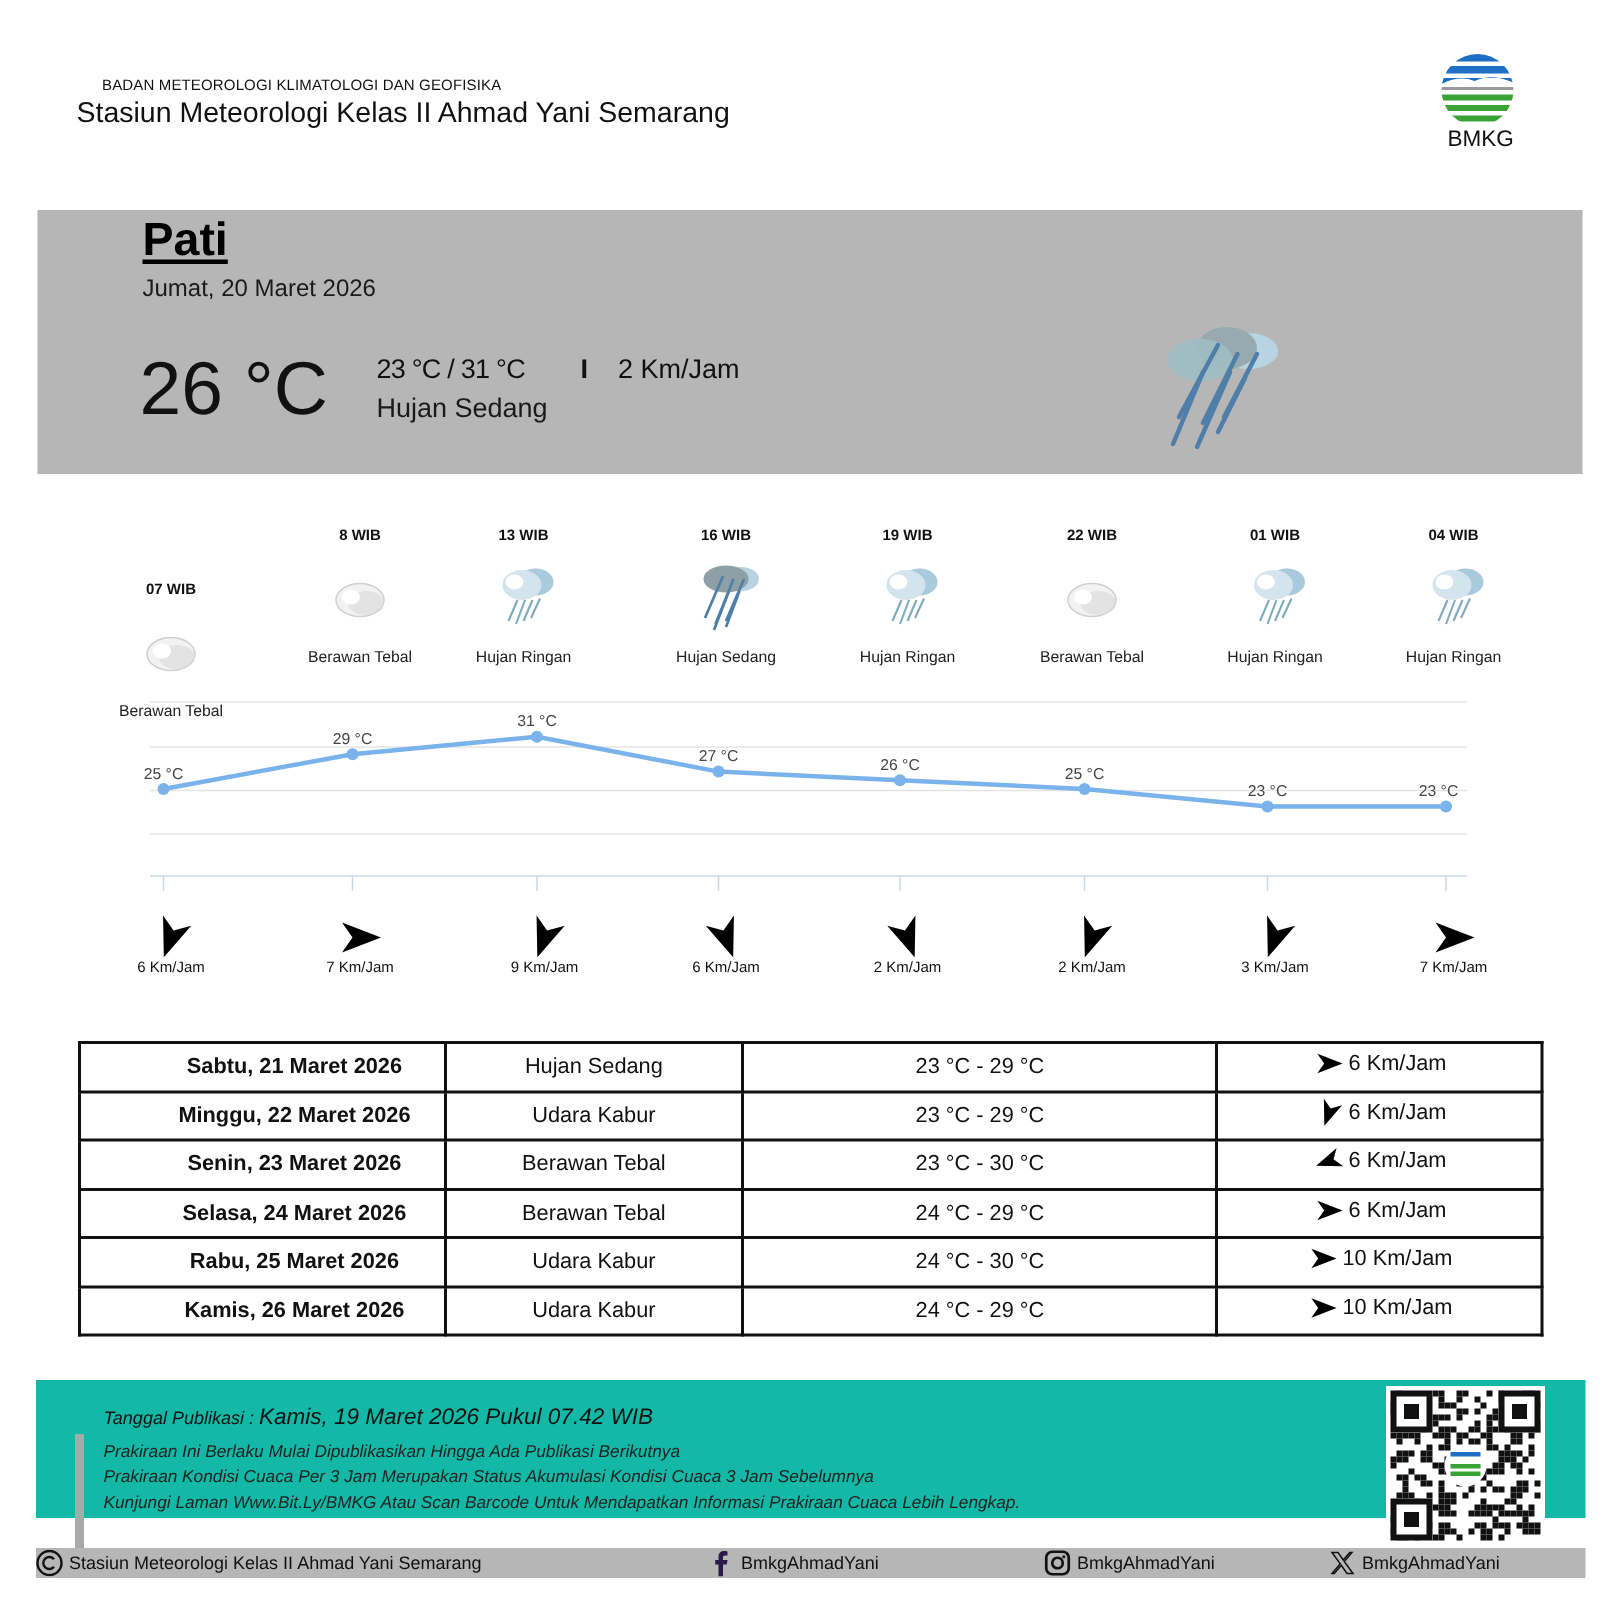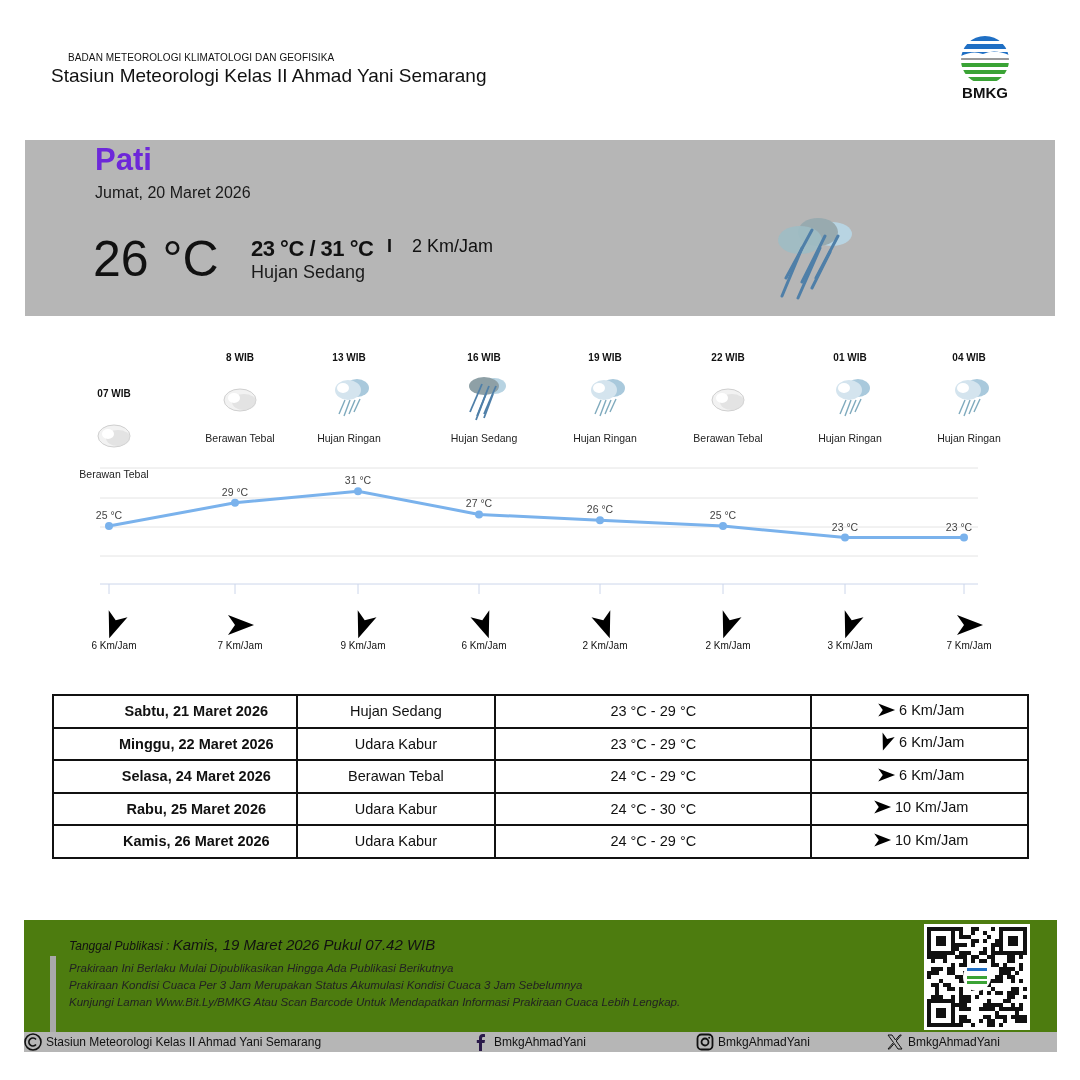--- a/index.html
+++ b/index.html
@@ -2,27 +2,27 @@
 <html><head>
 <meta charset="utf-8">
 <style>
   * { box-sizing: border-box; margin: 0; padding: 0; }
   html, body { width: 1080px; height: 1080px; background: #ffffff; overflow: hidden; }
   body { position: relative; font-family: "Liberation Sans", sans-serif; color: #111; }
 
   .org { position: absolute; left: 51px; top: 52px; font-size: 10px; letter-spacing: 0.1px; color: #111; padding-left: 17px; }
   .station { position: absolute; left: 51px; top: 65px; font-size: 19px; color: #111; }
   .logo { position: absolute; left: 955px; top: 34px; width: 60px; height: 70px; }
-  .logo-text { position: absolute; left: 0; top: 50px; width: 60px; text-align: center; font-weight: bold; font-size: 15px; color: #111; }
+  .logo-text { position: absolute; left: 10px; top: 50px; width: 60px; font-weight: normal; font-size: 15px; color: #111; }
 
   .hero { position: absolute; left: 25px; top: 140px; width: 1030px; height: 176px; background: #b6b6b6; }
-  .city { position: absolute; left: 70px; top: 2px; font-size: 31px; font-weight: bold; text-underline-offset: 3px; color: #6d28d9; }
+  .city { position: absolute; left: 70px; top: 2px; font-size: 31px; font-weight: bold; text-decoration: underline; text-underline-offset: 3px; color: #000000; }
   .date { position: absolute; left: 70px; top: 44px; font-size: 16px; color: #1a1a1a; }
   .temp { position: absolute; left: 68px; top: 90px; font-size: 50px; color: #111; }
-  .minmax { position: absolute; left: 226px; top: 96px; font-size: 22px; font-weight: bold; letter-spacing: -0.5px; color: #111; }
+  .minmax { position: absolute; left: 226px; top: 96px; font-size: 18px; font-weight: normal; letter-spacing: -0.5px; color: #111; }
   .sep { position: absolute; left: 362px; top: 96px; font-size: 18px; font-weight: bold; color: #111; }
   .wind-now { position: absolute; left: 387px; top: 96px; font-size: 18px; color: #111; }
   .cond { position: absolute; left: 226px; top: 122px; font-size: 18px; color: #1a1a1a; }
   .hero-icon { position: absolute; left: 745px; top: 76px; width: 90px; height: 90px; }
 
   .slot { position: absolute; top: 352px; width: 120px; text-align: center; }
   .slot .time { font-size: 10px; font-weight: bold; color: #111; height: 16px; }
   .slot .icon { display: block; margin: 6px auto 0; width: 44px; height: 48px; }
   .slot .label { font-size: 10.5px; color: #222; margin-top: 10px; }
 
@@ -34,21 +34,21 @@
 
   table.daily { position: absolute; left: 52px; top: 694px; width: 977px; border-collapse: collapse; }
   table.daily td { border: 2px solid #111; height: 32.5px; text-align: center; font-size: 14.5px; color: #111; }
   td.c-date { width: 244px; font-weight: bold; font-size: 14px; padding-left: 43px; }
   td.c-cond { width: 199px; font-size: 15px; }
   td.c-temp { width: 317px; font-size: 13.5px; }
   td.c-wind { width: 217px; font-size: 13.5px; }
   td.c-wind .w { display: inline-flex; align-items: center; gap: 2px; }
   td.c-wind svg { width: 22px; height: 22px; }
 
-  .footer { position: absolute; left: 24px; top: 920px; width: 1033px; height: 132px; background: #4d7c0f; }
+  .footer { position: absolute; left: 24px; top: 920px; width: 1033px; height: 92px; background: #14b8a6; }
   .bar { position: absolute; left: 26px; top: 36px; width: 6px; height: 76px; background: #a9a9a9; }
   .pub { position: absolute; left: 45px; top: 16px; font-style: italic; font-size: 12px; color: #111; }
   .pub b { font-size: 15px; font-weight: normal; }
   .note { position: absolute; left: 45px; font-style: italic; font-size: 11.5px; color: #222; }
   .qr { position: absolute; left: 900px; top: 4px; width: 106px; height: 106px; background: #fff; }
 
   .bottombar { position: absolute; left: 24px; top: 1032px; width: 1033px; height: 20px; background: #b6b6b6; font-size: 12px; color: #111; }
   .bb-item { position: absolute; top: 1px; display: flex; align-items: center; gap: 4px; }
   .bb-item svg { width: 18px; height: 18px; }
 </style>
@@ -302,20 +302,31 @@
       <span>6 Km/Jam</span>
           </span></td>
       </tr>
       <tr>
         <td class="c-date">Minggu, 22 Maret 2026</td>
     <td class="c-cond">Udara Kabur</td>
     <td class="c-temp">23 °C - 29 °C</td>
     <td class="c-wind"><span class="w">
       <svg viewBox="0 0 34 34">
               <path d="M17 3 L27 29 L17 22 L7 29 Z" fill="#000" transform="rotate(200 17 17)"></path>
+            </svg>
+      <span>6 Km/Jam</span>
+          </span></td>
+      </tr>
+      <tr>
+        <td class="c-date">Senin, 23 Maret 2026</td>
+    <td class="c-cond">Berawan Tebal</td>
+    <td class="c-temp">23 °C - 30 °C</td>
+    <td class="c-wind"><span class="w">
+      <svg viewBox="0 0 34 34">
+              <path d="M17 3 L27 29 L17 22 L7 29 Z" fill="#000" transform="rotate(250 17 17)"></path>
             </svg>
       <span>6 Km/Jam</span>
           </span></td>
       </tr>
       <tr>
         <td class="c-date">Selasa, 24 Maret 2026</td>
     <td class="c-cond">Berawan Tebal</td>
     <td class="c-temp">24 °C - 29 °C</td>
     <td class="c-wind"><span class="w">
       <svg viewBox="0 0 34 34">

